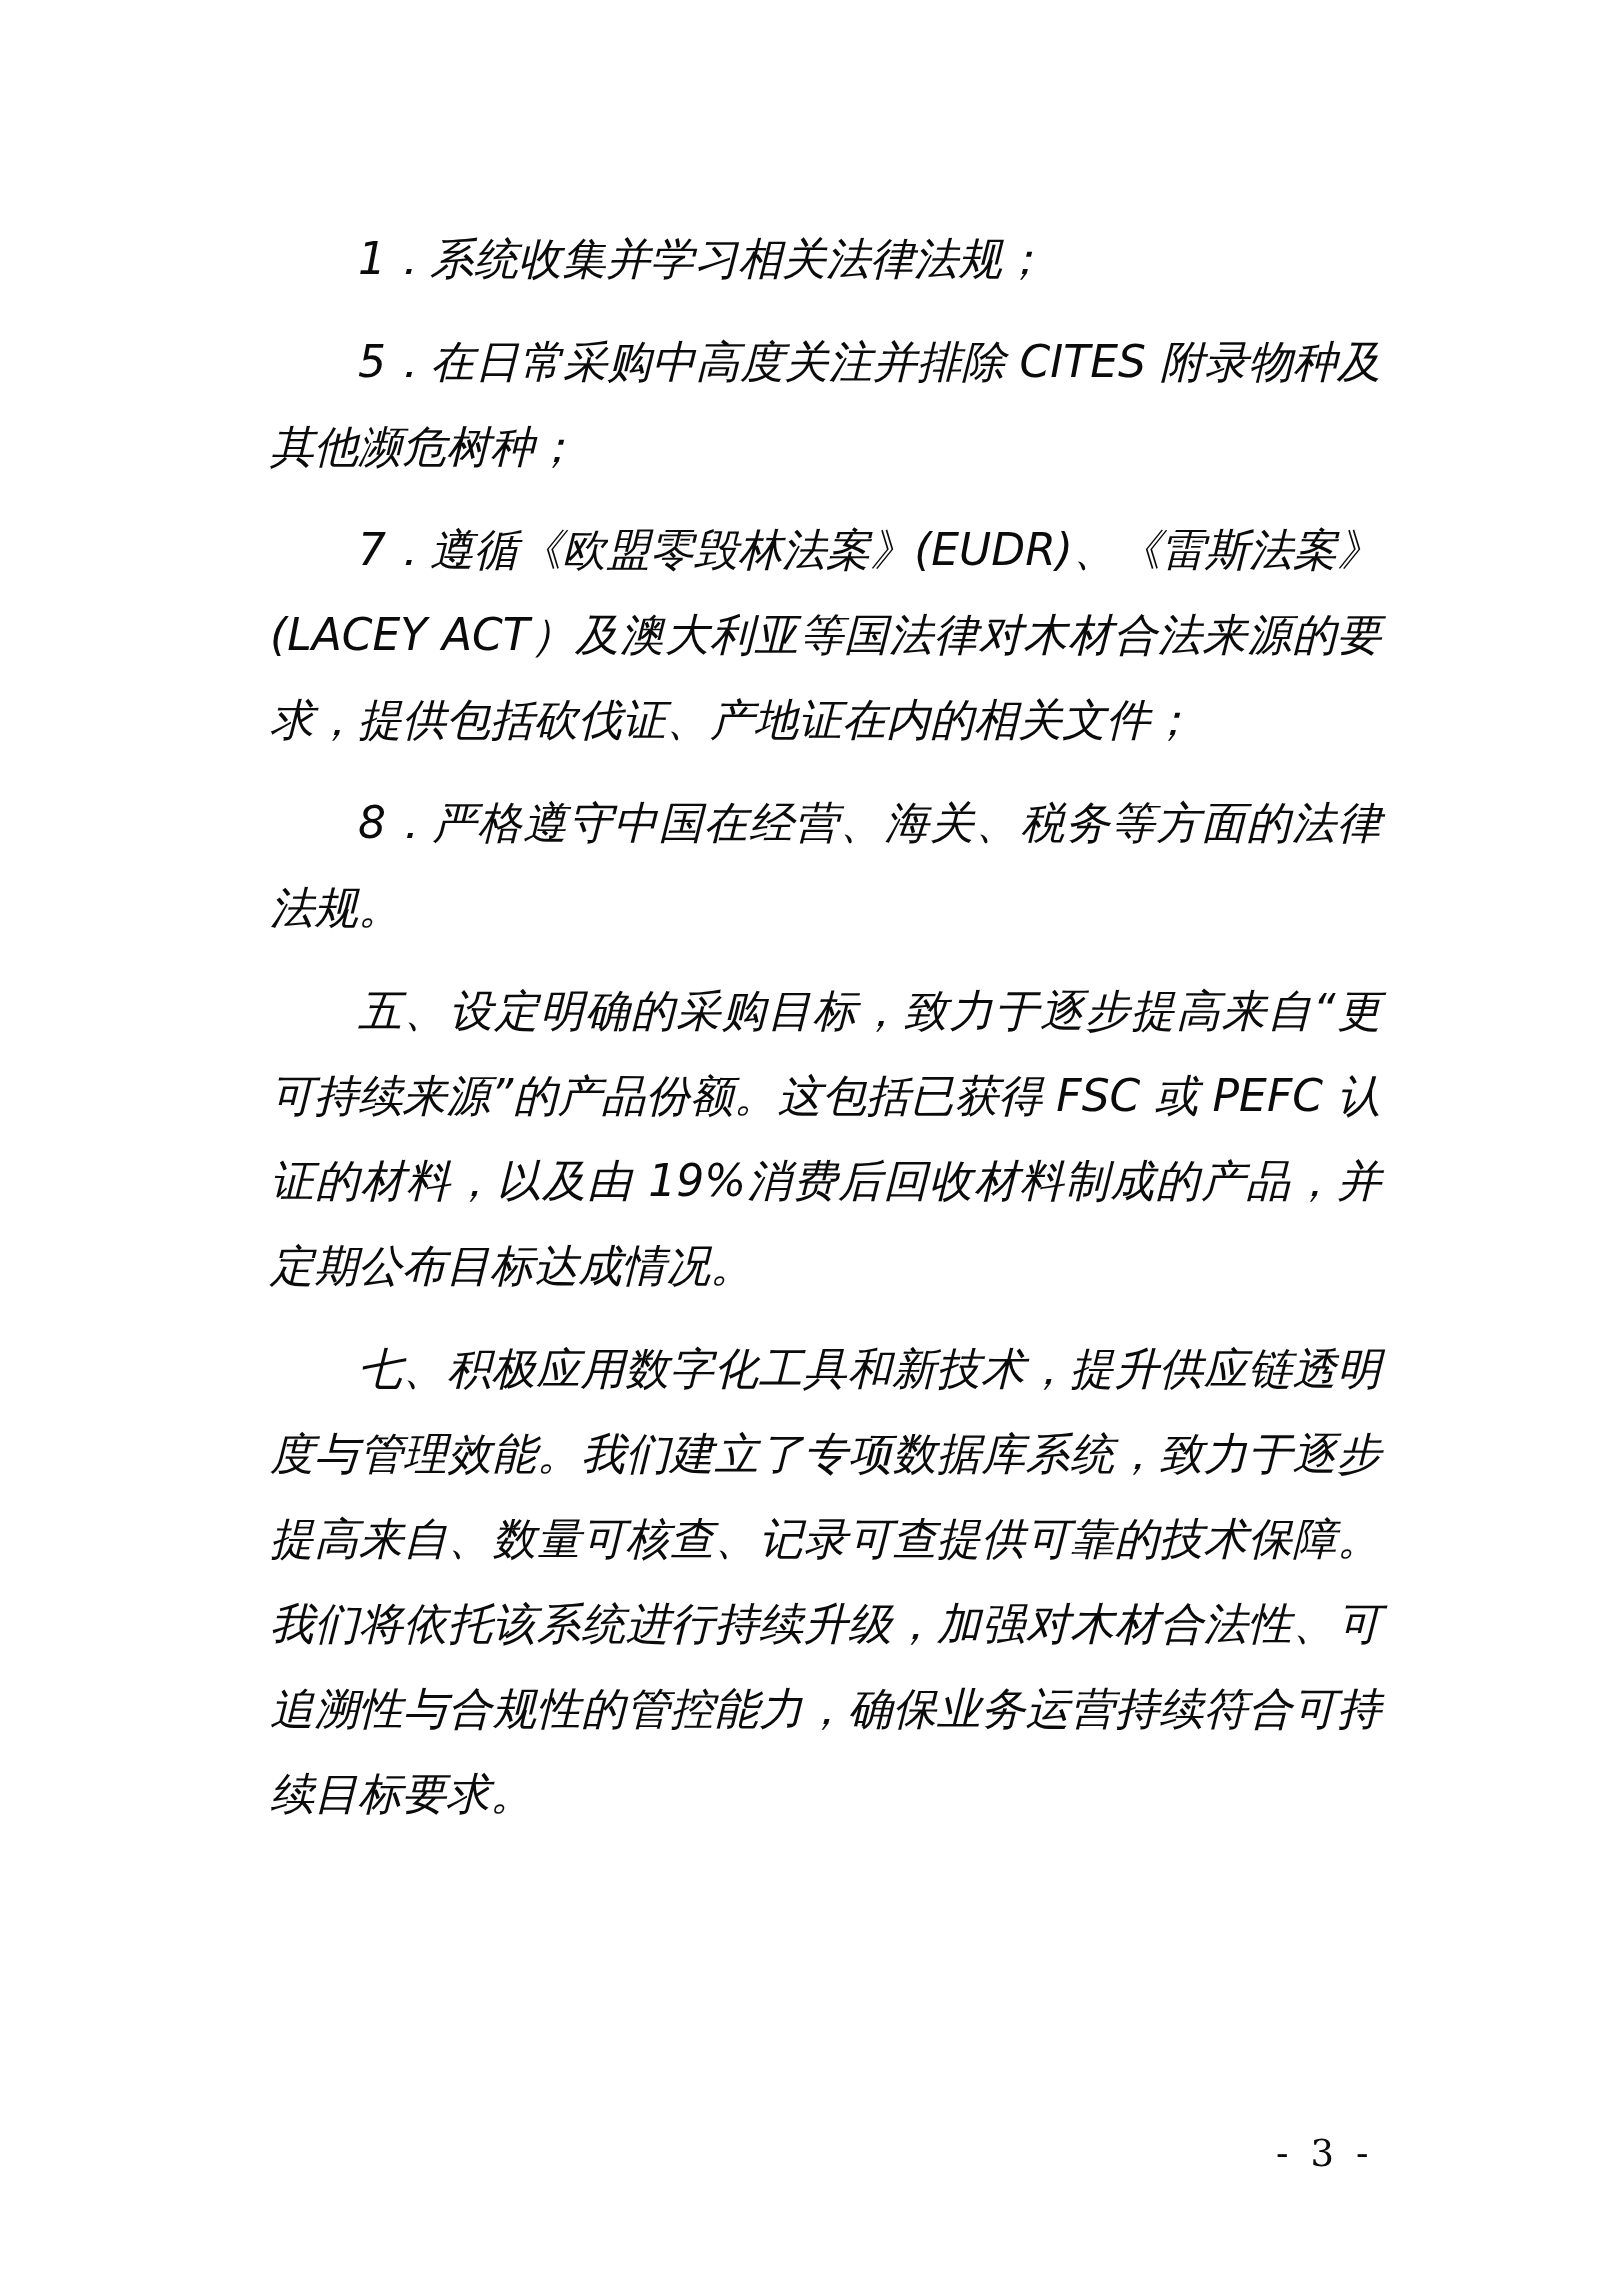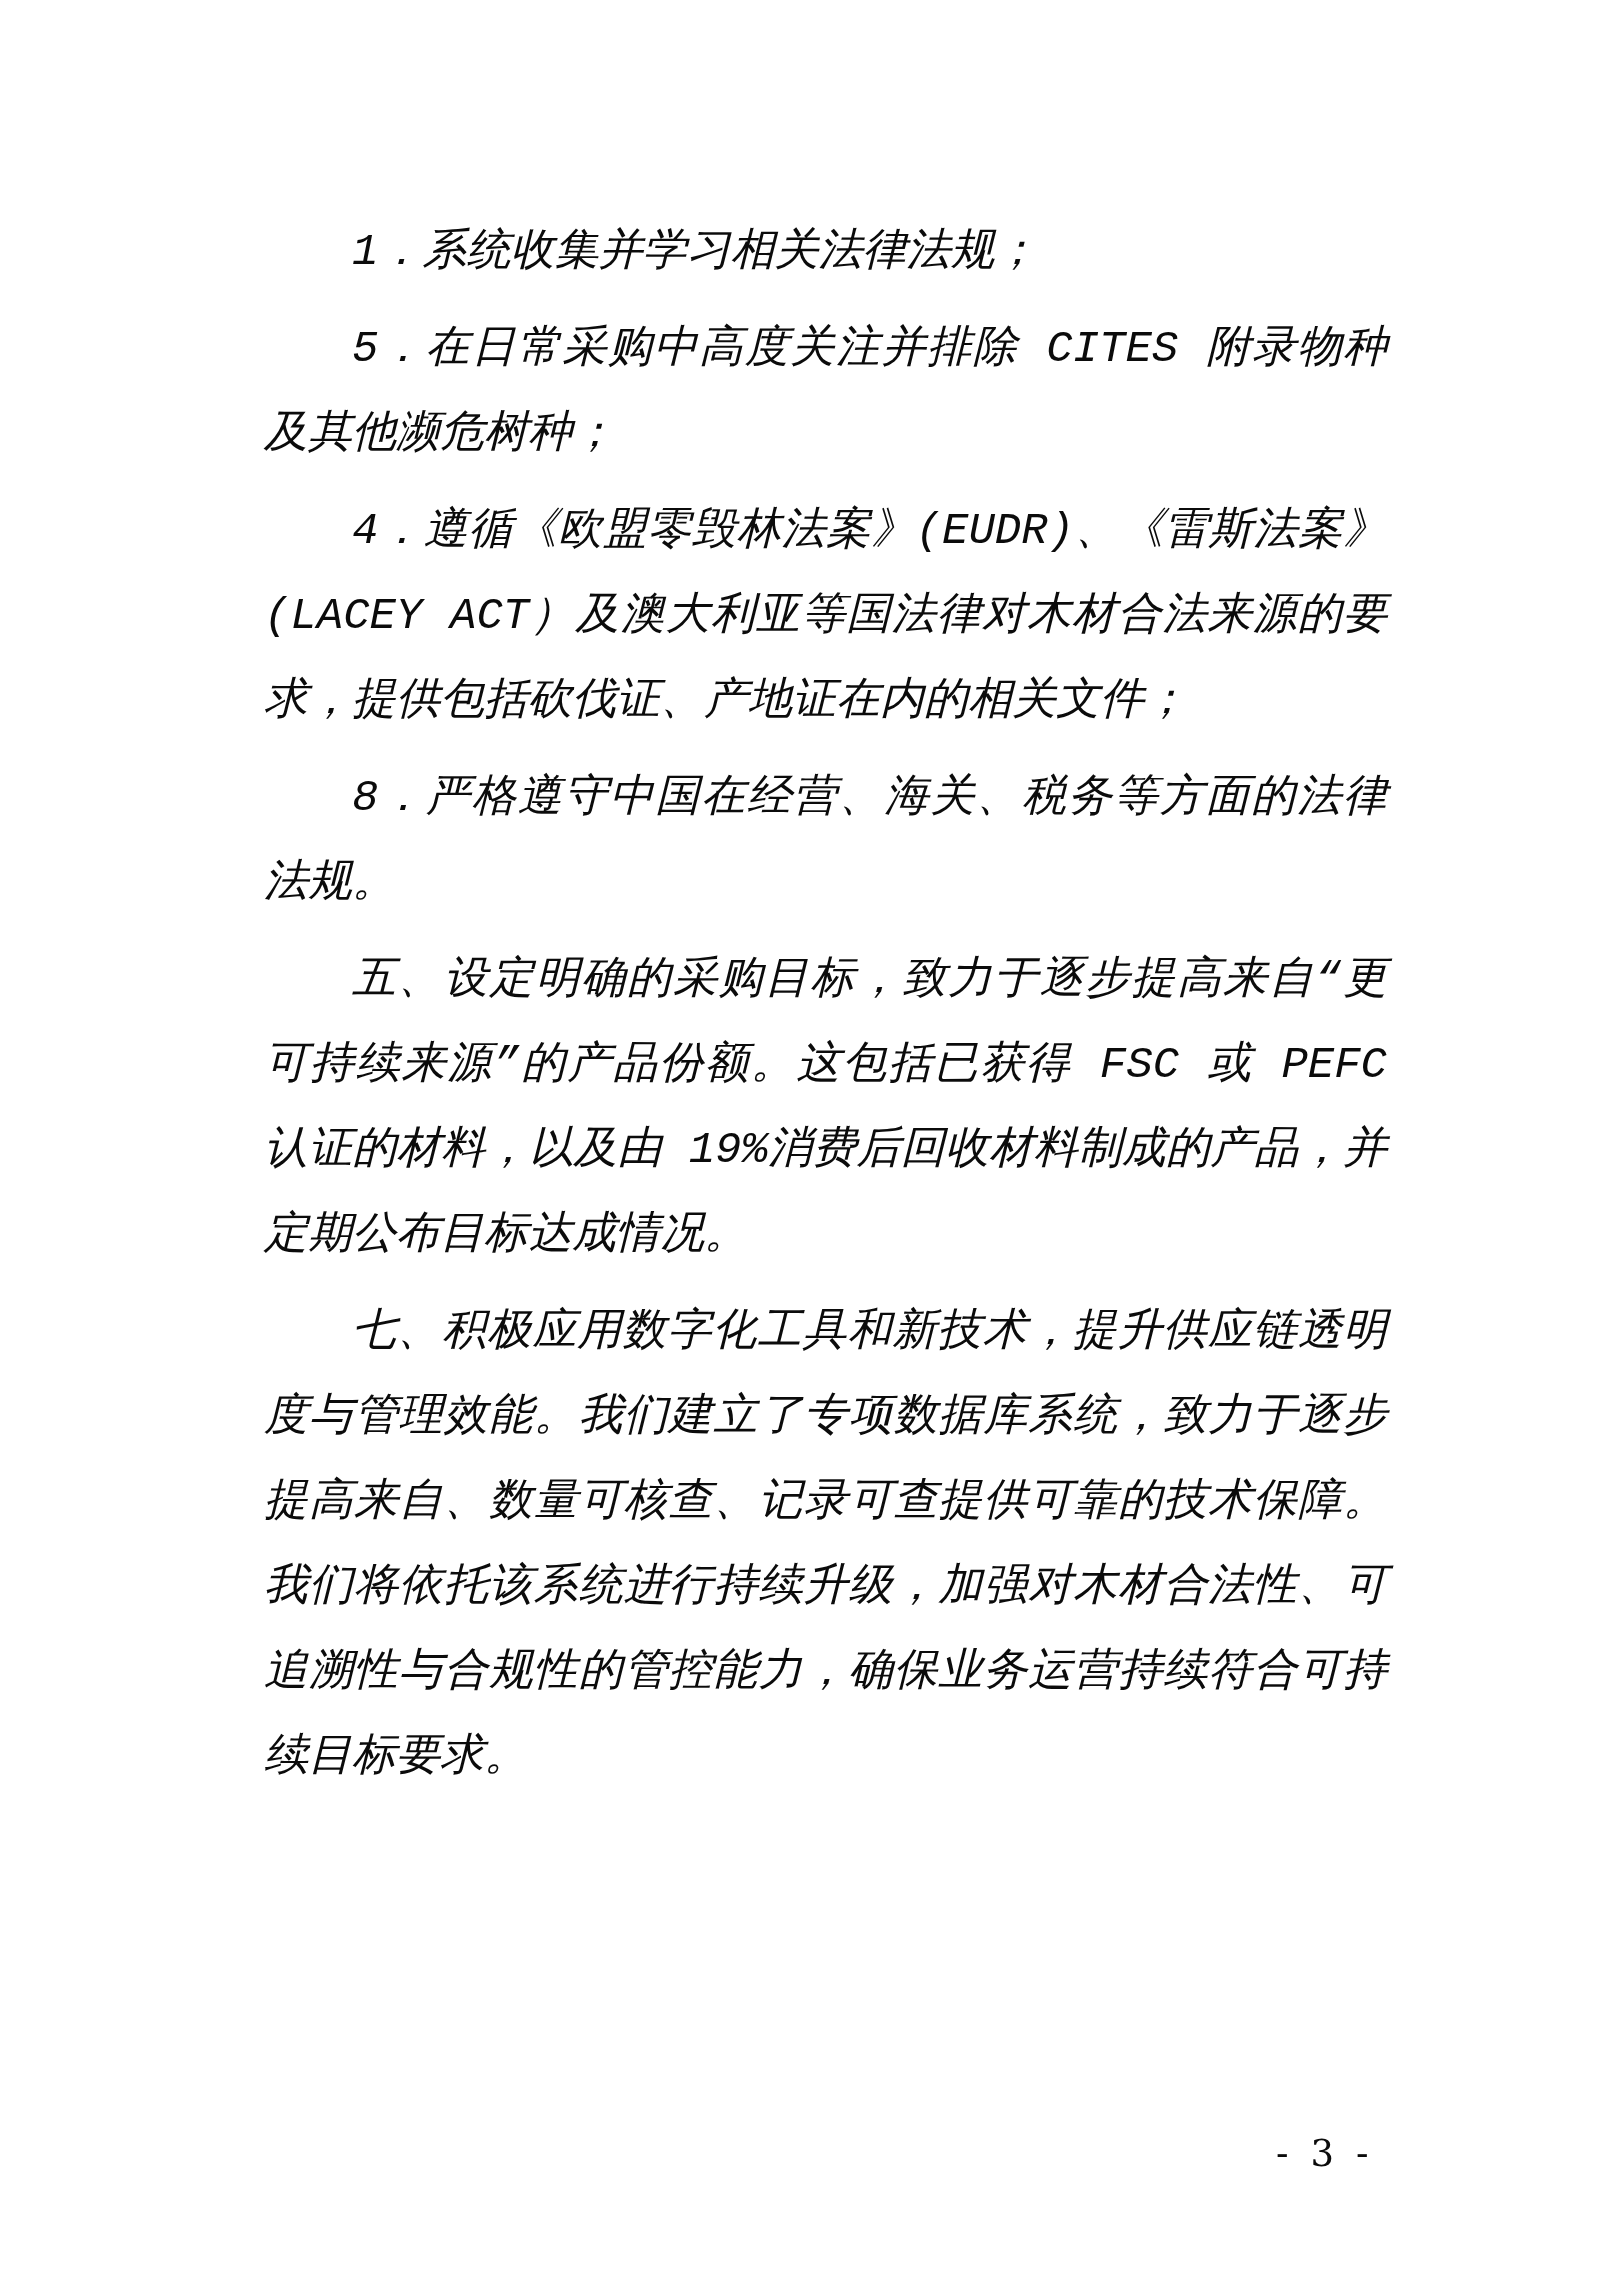--- a/index.html
+++ b/index.html
@@ -26,24 +26,23 @@
     width: 1147px;
     font-size: 44px;
     line-height: 85px;
     color: #0b0b0b;
     font-style: italic;           
     text-align: justify;
     letter-spacing: 0px;
     word-break: break-word;
   }
   .text-block p {
-    margin: 12px;
+    margin: 18px;
     padding: 0;
     text-indent: 2em;
-    font-family: Liberation Mono, monospace;
   }
   .page-number {
     position: absolute;
     left: 1276px;
     top: 2131px;
     font-size: 37px;
     line-height: 46px;
     color: #0b0b0b;
     letter-spacing: 5.1px;
     font-style: normal;
@@ -51,21 +50,21 @@
   }
 </style>
 </head>
 <body>
 
 <div class="page">
 
   <div class="text-block">
     <p>1．系统收集并学习相关法律法规；</p>
     <p>5．在日常采购中高度关注并排除 CITES 附录物种及其他濒危树种；</p>
-    <p>4．遵循《欧盟零毁林法案》(EUDR)、《雷斯法案》(LACEY ACT）及澳大利亚等国法律对木材合法来源的要求，提供包括砍伐证、产地证在内的相关文件；</p>
+    <p>7．遵循《欧盟零毁林法案》(EUDR)、《雷斯法案》(LACEY ACT）及澳大利亚等国法律对木材合法来源的要求，提供包括砍伐证、产地证在内的相关文件；</p>
     <p>8．严格遵守中国在经营、海关、税务等方面的法律法规。</p>
     <p>五、设定明确的采购目标，致力于逐步提高来自“更可持续来源”的产品份额。这包括已获得 FSC 或 PEFC 认证的材料，以及由 19%消费后回收材料制成的产品，并定期公布目标达成情况。</p>
     <p>七、积极应用数字化工具和新技术，提升供应链透明度与管理效能。我们建立了专项数据库系统，致力于逐步提高来自、数量可核查、记录可查提供可靠的技术保障。我们将依托该系统进行持续升级，加强对木材合法性、可追溯性与合规性的管控能力，确保业务运营持续符合可持续目标要求。</p>
   </div>
 
   <div class="page-number">- 3 -</div>
 
 </div>
 
 

